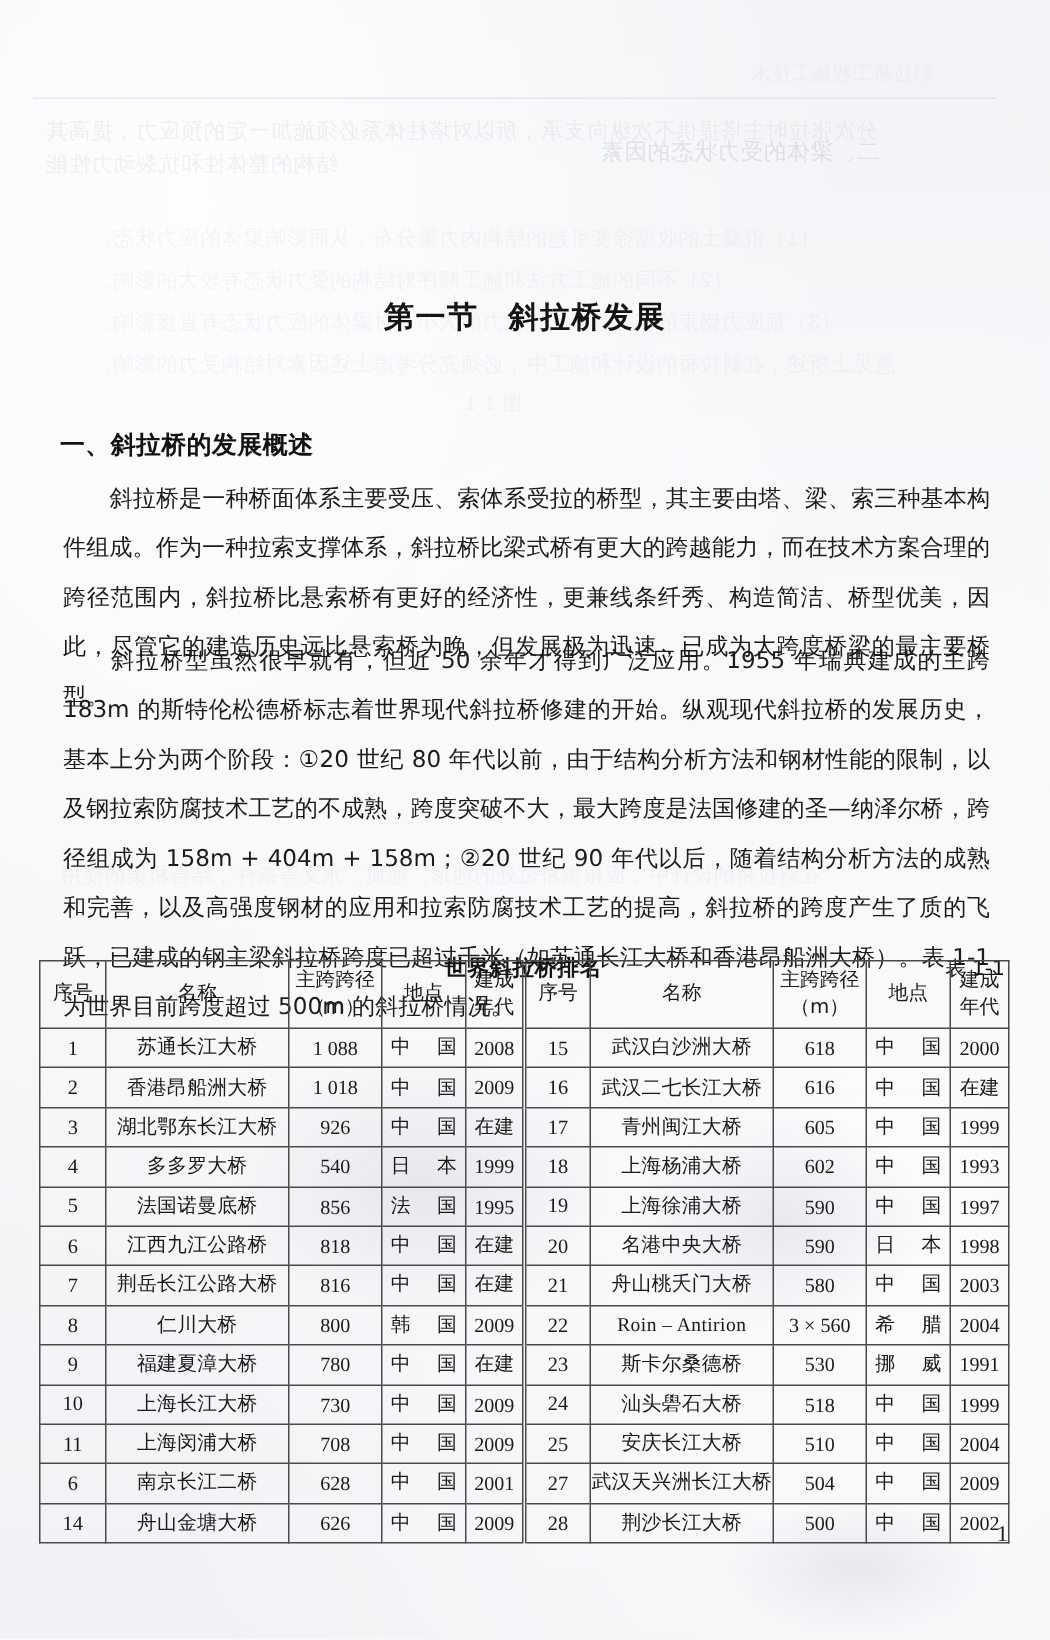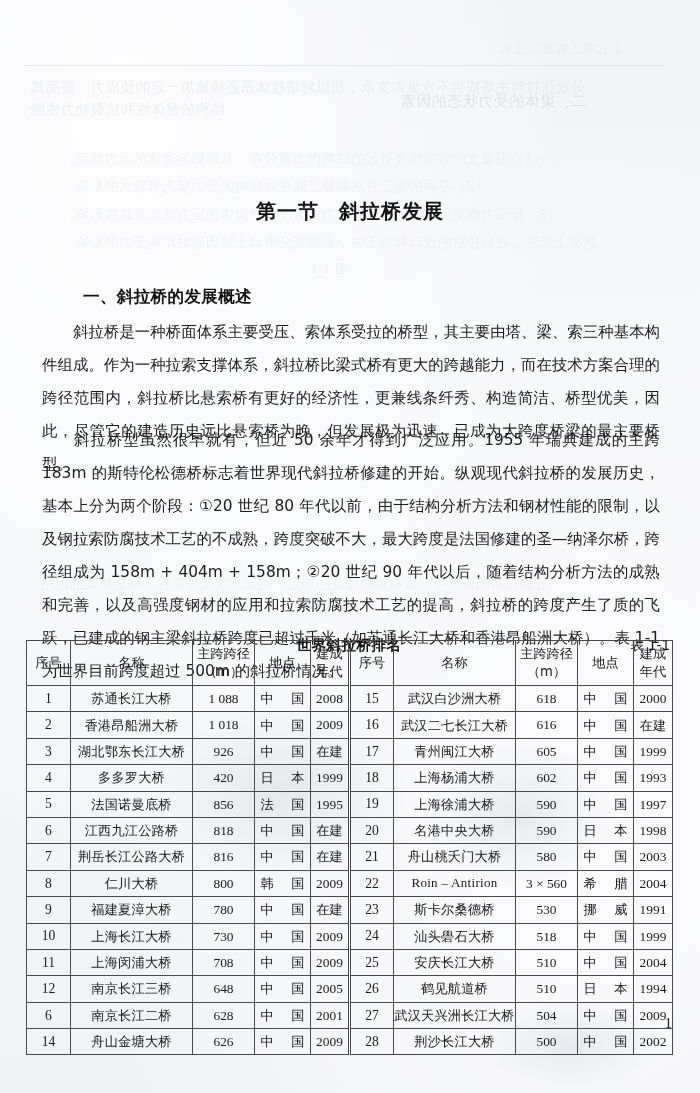--- a/index.html
+++ b/index.html
@@ -84,21 +84,20 @@
 
   .sub-heading {
     position: absolute;
     left: 40px;
     top: 286px;
     font-size: 16.5px;
     font-weight: bold;
     font-family: Liberation Sans, sans-serif;
     letter-spacing: .4px;
     color: #121212;
-    margin-left: 43px;
   }
 
   
   .body-text {
     position: absolute;
     left: 42px;
     width: 618px;
     font-size: 15.4px;
     line-height: 33px;
     text-align: justify;
@@ -320,21 +319,21 @@
           <td class="year cjk">在建</td>
           <td class="num mid-sep">17</td>
           <td class="name">青州闽江大桥</td>
           <td class="span">605</td>
           <td class="loc"><span class="l2">中国</span></td>
           <td class="year">1999</td>
         </tr>
         <tr>
           <td class="num">4</td>
           <td class="name">多多罗大桥</td>
-          <td class="span">420</td>
+          <td class="span">540</td>
           <td class="loc"><span class="l2">日本</span></td>
           <td class="year">1999</td>
           <td class="num mid-sep">18</td>
           <td class="name">上海杨浦大桥</td>
           <td class="span">602</td>
           <td class="loc"><span class="l2">中国</span></td>
           <td class="year">1993</td>
         </tr>
         <tr>
           <td class="num">5</td>
@@ -414,32 +413,20 @@
           <td class="span">708</td>
           <td class="loc"><span class="l2">中国</span></td>
           <td class="year">2009</td>
           <td class="num mid-sep">25</td>
           <td class="name">安庆长江大桥</td>
           <td class="span">510</td>
           <td class="loc"><span class="l2">中国</span></td>
           <td class="year">2004</td>
         </tr>
         <tr>
-          <td class="num">12</td>
-          <td class="name">南京长江三桥</td>
-          <td class="span">648</td>
-          <td class="loc"><span class="l2">中国</span></td>
-          <td class="year">2005</td>
-          <td class="num mid-sep">26</td>
-          <td class="name">鹤见航道桥</td>
-          <td class="span">510</td>
-          <td class="loc"><span class="l2">日本</span></td>
-          <td class="year">1994</td>
-        </tr>
-        <tr>
           <td class="num">6</td>
           <td class="name">南京长江二桥</td>
           <td class="span">628</td>
           <td class="loc"><span class="l2">中国</span></td>
           <td class="year">2001</td>
           <td class="num mid-sep">27</td>
           <td class="name">武汉天兴洲长江大桥</td>
           <td class="span">504</td>
           <td class="loc"><span class="l2">中国</span></td>
           <td class="year">2009</td>

